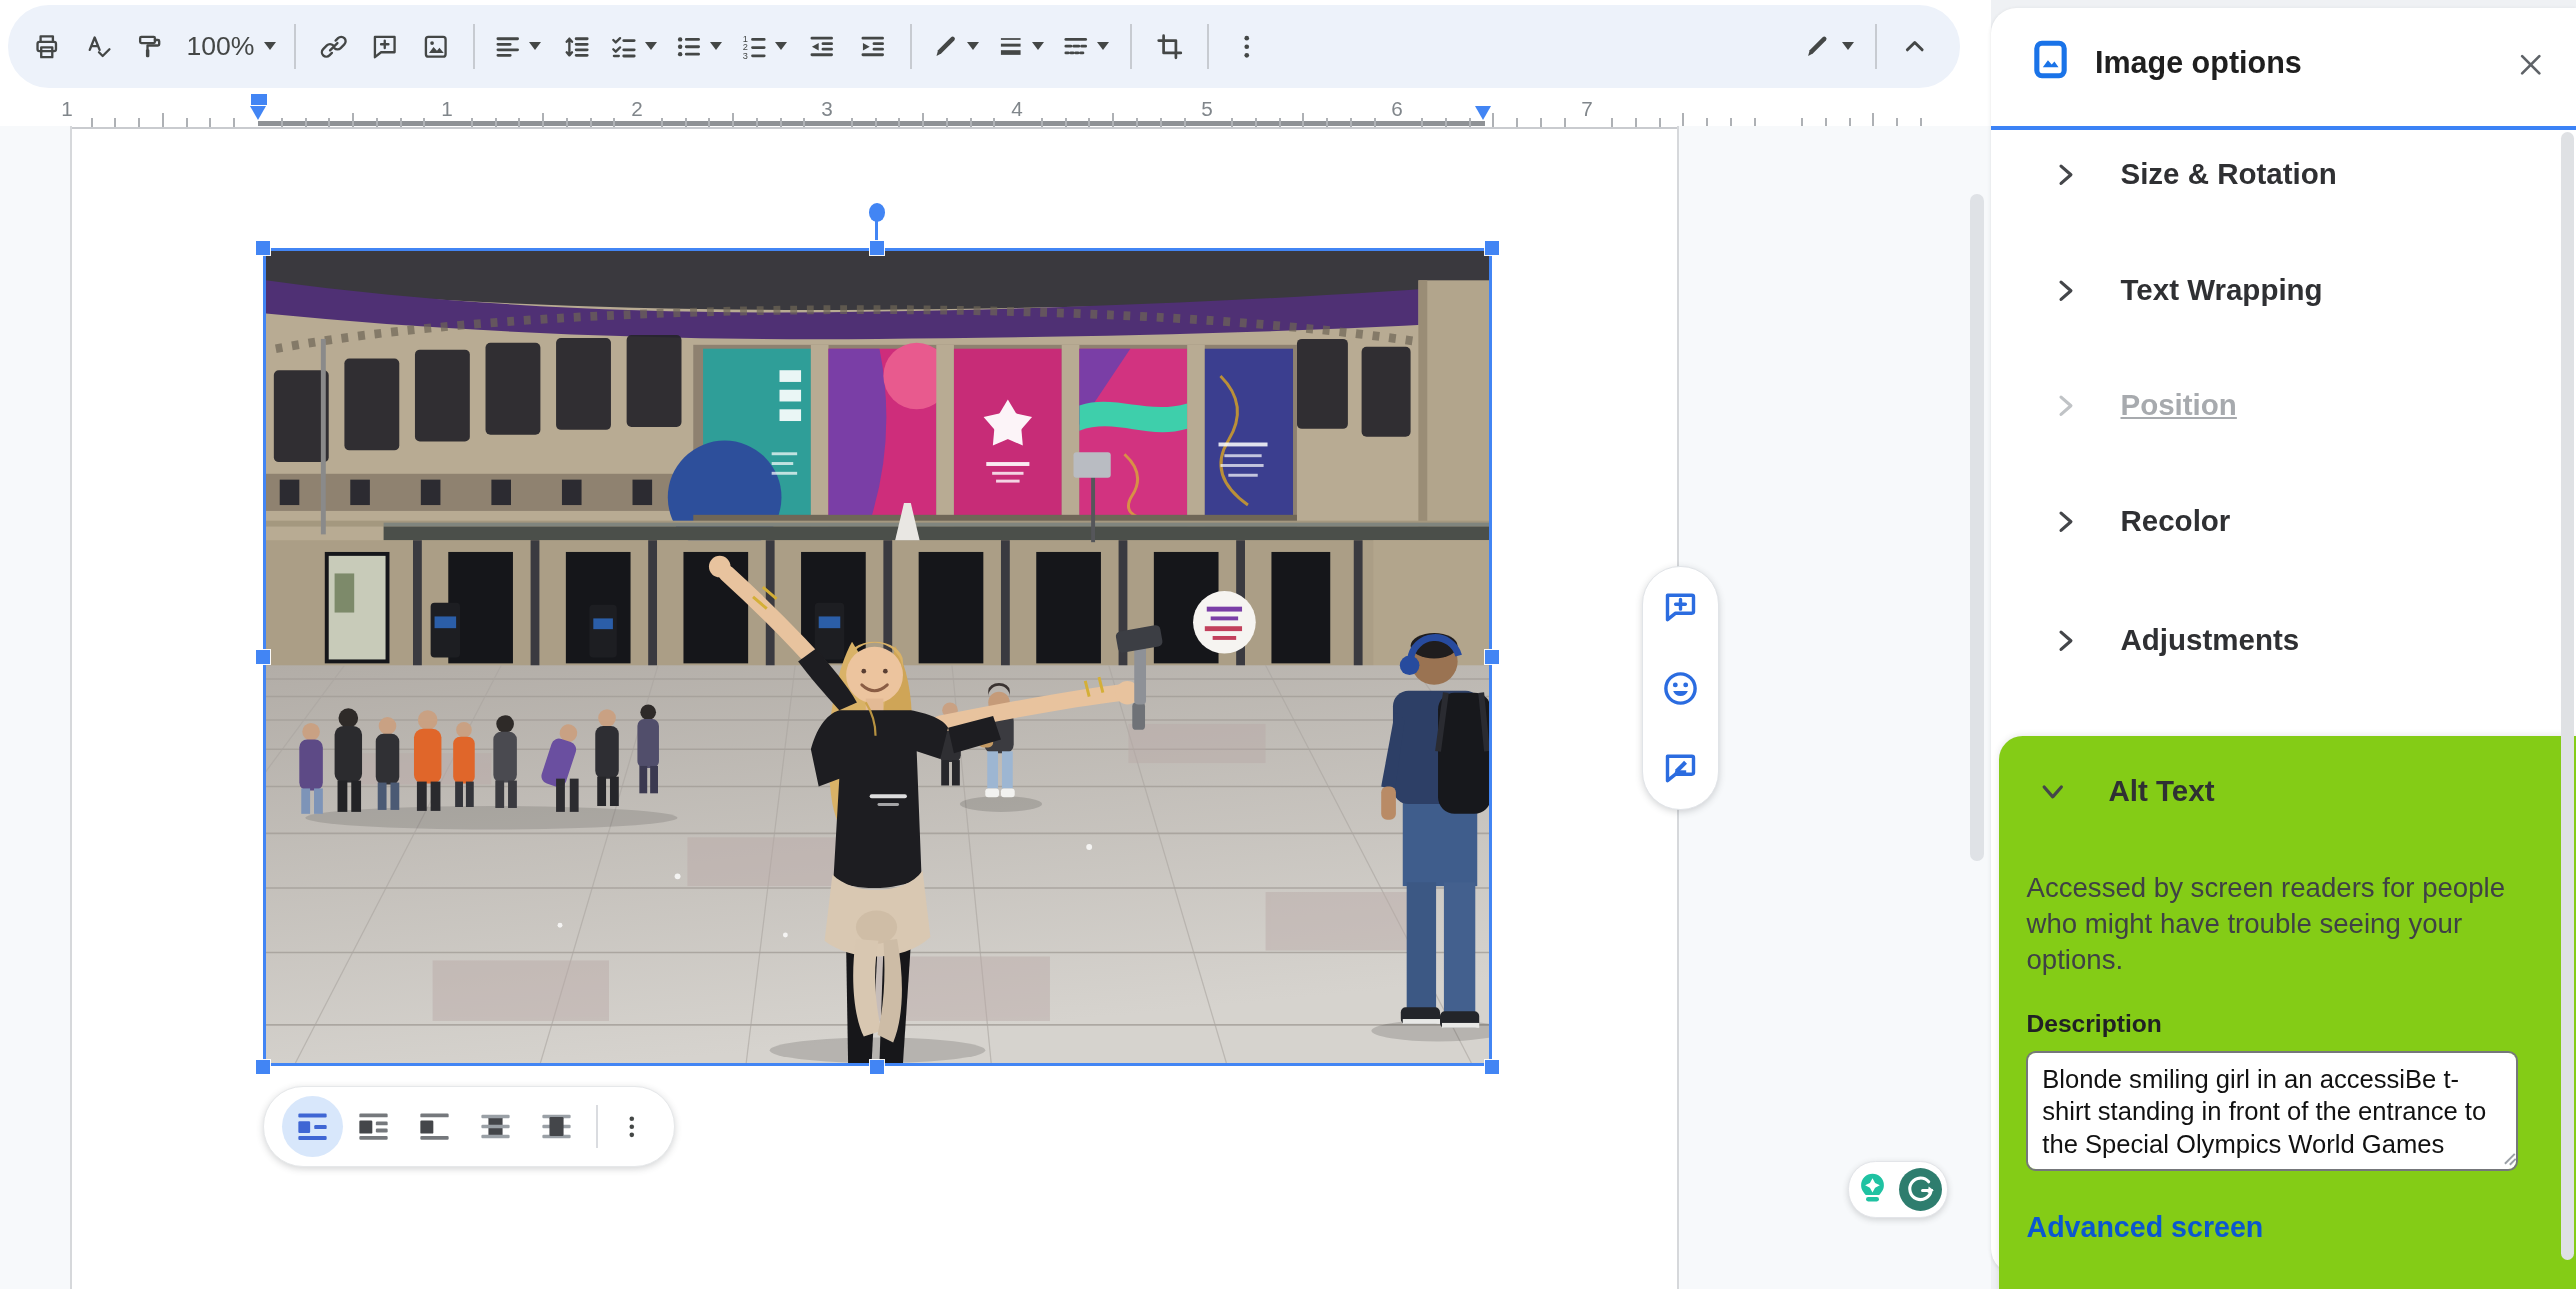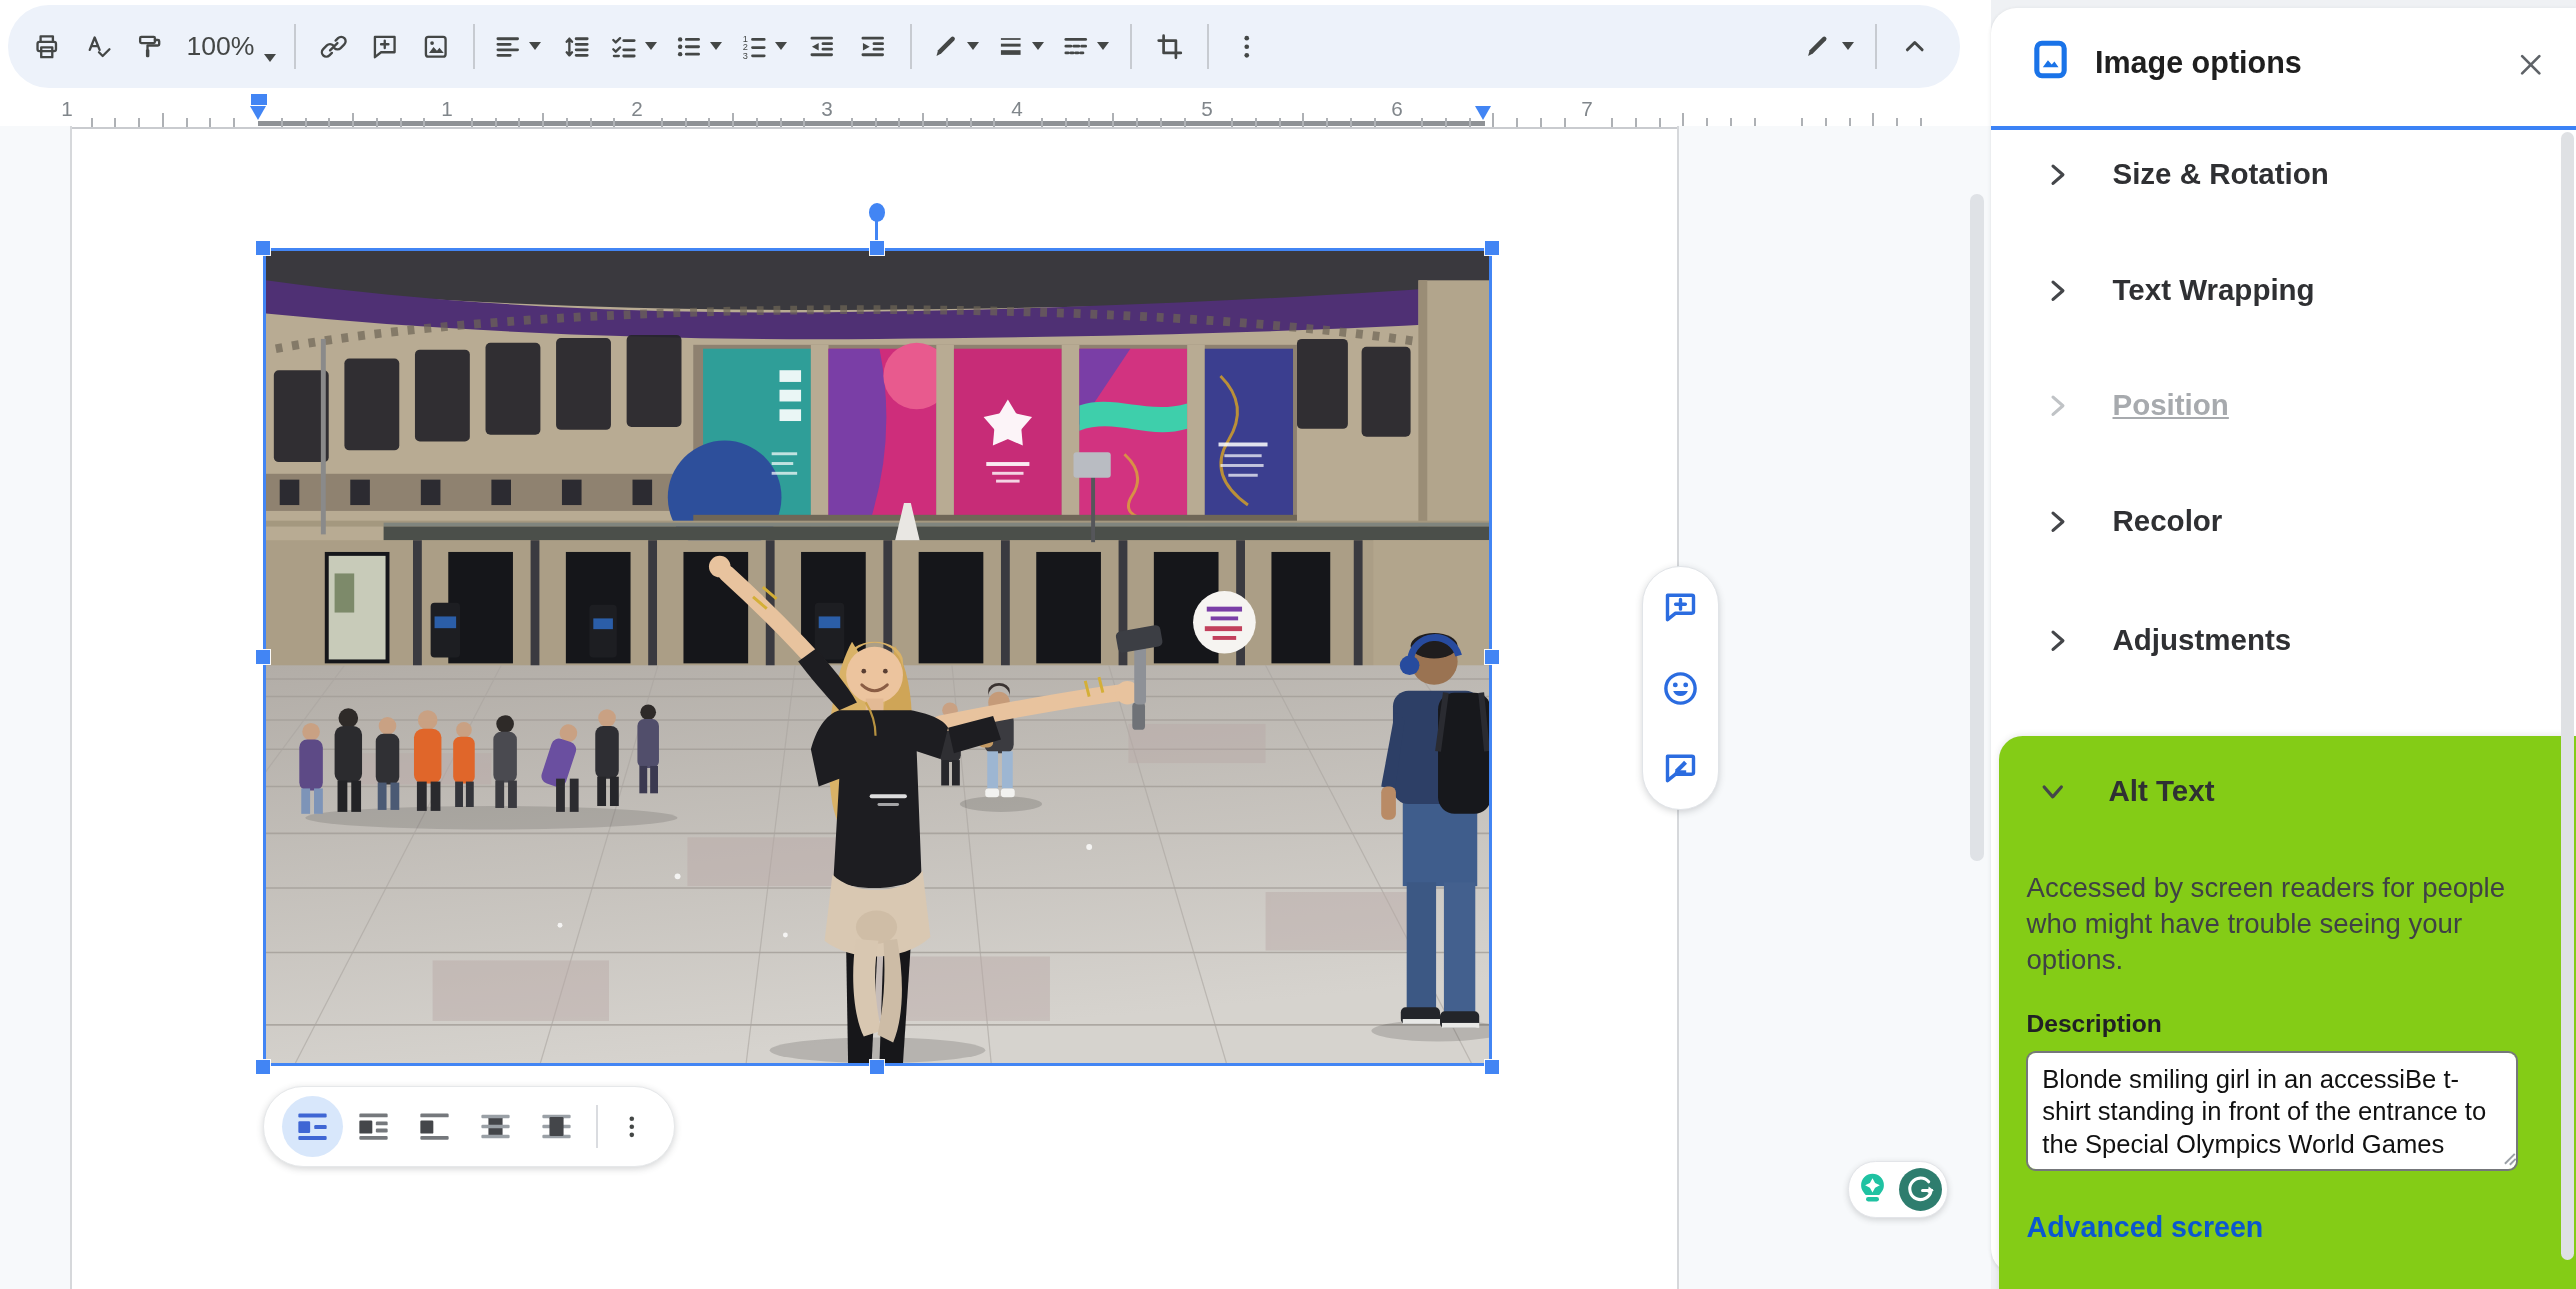--- a/index.html
+++ b/index.html
@@ -4,21 +4,21 @@
 <style>
   html,body{margin:0;padding:0;}
   body{font-family:"Liberation Sans","DejaVu Sans",sans-serif;background:#fff;}
   .screen{position:relative;width:2576px;height:1290px;overflow:hidden;background:#ffffff;}
   
   .toolbar{position:absolute;left:7.9px;top:4.9px;width:1952px;height:83px;background:#edf2fa;border-radius:41px;display:flex;align-items:center;padding:0 19.7px 0 13.8px;box-sizing:border-box;}
   .tb-btn{width:51px;height:59px;display:flex;align-items:center;justify-content:center;border-radius:7.9px;flex:0 0 auto;cursor:pointer;}
   .tb-btn svg{width:29.5px;height:29.5px;}
   .tb-caret{width:0;height:0;border-left:6.9px solid transparent;border-right:6.9px solid transparent;border-top:8.9px solid #444746;margin:0 9.8px 0 0;flex:0 0 auto;}
   .tb-div{width:2px;height:45px;background:#c7cbd1;margin:0 11.8px;flex:0 0 auto;}
-  .tb-zoom{display:flex;align-items:flex-end;gap:9.8px;padding:0 5.9px 0 11.8px;color:#444746;font-size:26.6px;flex:0 0 auto;cursor:pointer;}
+  .tb-zoom{display:flex;align-items:center;gap:9.8px;padding:0 5.9px 0 11.8px;color:#444746;font-size:26.6px;flex:0 0 auto;cursor:pointer;}
   .tb-right{margin-left:auto;display:flex;align-items:center;}
   
   .ruler{position:absolute;left:0;top:95px;width:1991px;height:31.5px;border-bottom:2px solid #c9cbcf;background:#fff;}
   .ruler .num{position:absolute;top:2px;transform:translateX(-50%);font-size:20.7px;color:#80868b;}
   .tick{position:absolute;bottom:0;width:2px;height:8.9px;background:#aeb1b5;}
   .tick.tall{height:13.8px;}
   .active-bar{position:absolute;left:258px;top:25.6px;width:1227px;height:5.9px;background:#8f9296;}
   .marker{position:absolute;}
   .m-square{left:251px;top:-1px;width:15.8px;height:10.8px;background:#4285f4;cursor:pointer;}
   .m-tri{width:0;height:0;border-left:8.9px solid transparent;border-right:8.9px solid transparent;border-top:14.8px solid #4285f4;cursor:pointer;}
@@ -46,21 +46,21 @@
   .side-btn svg{width:39px;height:39px;}
   
   .gram{position:absolute;left:1848px;top:1161px;width:98px;height:55px;background:#fff;border:1px solid #e3e5e9;border-radius:27.6px;box-shadow:0 2px 5.9px rgba(60,64,67,.2);display:flex;align-items:center;justify-content:center;gap:5.9px;cursor:pointer;}
   
   .panel-bg{position:absolute;left:1991px;top:0;width:585px;height:1290px;background:#eff1f4;}
   .panel{position:absolute;left:1991px;top:7.9px;width:585px;height:1266px;background:#fff;border-radius:25.6px 0 13.8px 25.6px;box-shadow:0 1px 3.9px rgba(60,64,67,.15);}
   .panel-header{position:absolute;left:0;top:0;width:100%;height:118px;border-bottom:4px solid #3b82f6;}
   .panel-icon{position:absolute;left:39px;top:31.5px;width:41px;height:41px;}
   .panel-title{position:absolute;left:104px;top:37px;font-size:30.5px;font-weight:700;color:#1f1f1f;}
   .panel-close{position:absolute;left:520px;top:37px;width:39px;height:39px;display:flex;align-items:center;justify-content:center;cursor:pointer;}
-  .sec{position:absolute;left:4px;width:551px;height:55px;display:flex;align-items:center;cursor:pointer;}
+  .sec{position:absolute;left:12px;width:551px;height:55px;display:flex;align-items:center;cursor:pointer;}
   .sec .chev{margin-left:47px;width:29.5px;height:29.5px;flex:0 0 auto;}
   .sec .lbl{margin-left:41px;font-size:29.5px;font-weight:700;color:#2f3033;}
   .sec.disabled .lbl{color:#a7aaae;text-decoration:underline;}
   .alt-card{position:absolute;left:7.9px;top:728px;width:577px;height:578px;background:#84cc16;border-radius:23.6px 0 0 13.8px;box-shadow:0 -1px 5.9px rgba(60,64,67,.12);}
   .alt-head{position:absolute;left:-7.9px;top:27.6px;width:551px;height:55px;display:flex;align-items:center;cursor:pointer;}
   .helper{position:absolute;left:27.6px;top:134px;width:512px;font-size:27.6px;line-height:36px;color:#3f4145;}
   .desc-label{position:absolute;left:27.6px;top:274px;font-size:24.6px;font-weight:700;color:#202124;}
   .desc-box{position:absolute;left:27.6px;top:315px;width:492px;height:120px;border:2px solid #75777b;border-radius:9.8px;padding:9.8px 13.8px;box-sizing:border-box;font-family:"Liberation Sans","DejaVu Sans",sans-serif;font-size:25.6px;line-height:32.5px;color:#111;resize:none;outline:none;background:#fff;}
   .resize-grip{position:absolute;left:500px;top:412px;width:19.7px;height:19.7px;pointer-events:none;}
   .adv-link{position:absolute;left:27.6px;top:475px;font-size:28.6px;font-weight:700;color:#0b57d0;cursor:pointer;}

